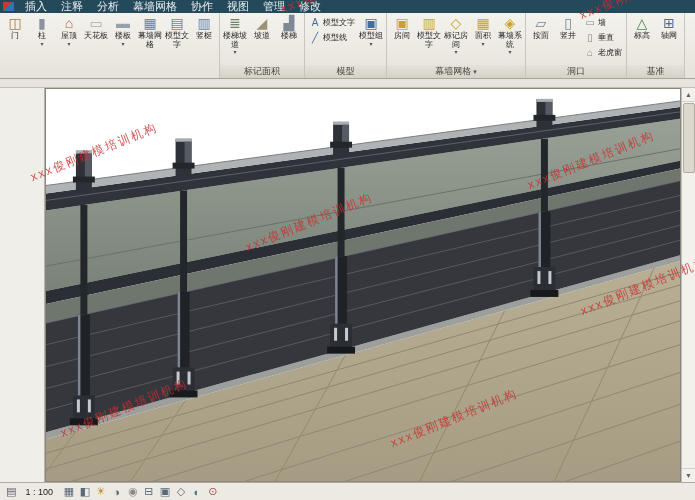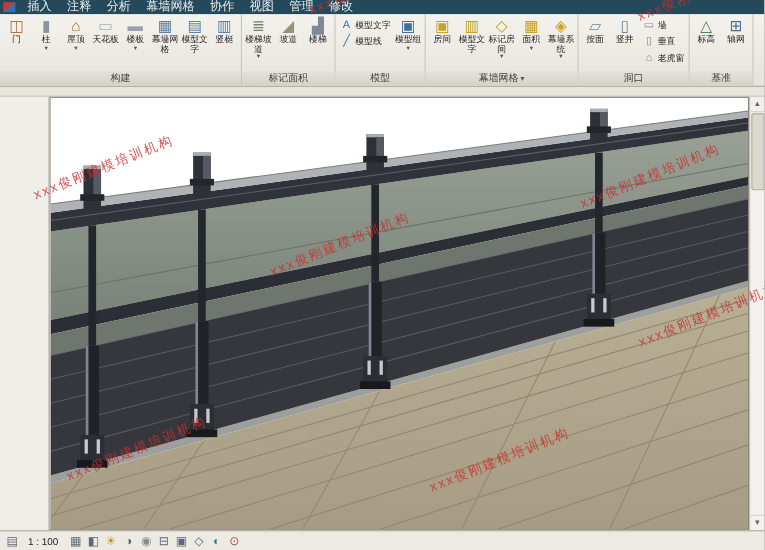--- a/index.html
+++ b/index.html
@@ -137,21 +137,20 @@
             <span class="rlabel">模型文字</span>
             <span class="rarrow"></span>
           </div>
 
           <div class="rbtn-big">
             <span class="ricon" style="color: rgb(95, 131, 168);">▥</span>
             <span class="rlabel">竖梃</span>
             <span class="rarrow"></span>
           </div>
         </div>
-      <div class="panel-label"><span>构建</span></div>
     </div>
 
     <div class="panel">
       <div class="panel-buttons">
 
           <div class="rbtn-big">
             <span class="ricon" style="color: rgb(111, 132, 104);">≣</span>
             <span class="rlabel">楼梯坡道</span>
             <span class="rarrow">▾</span>
           </div>

